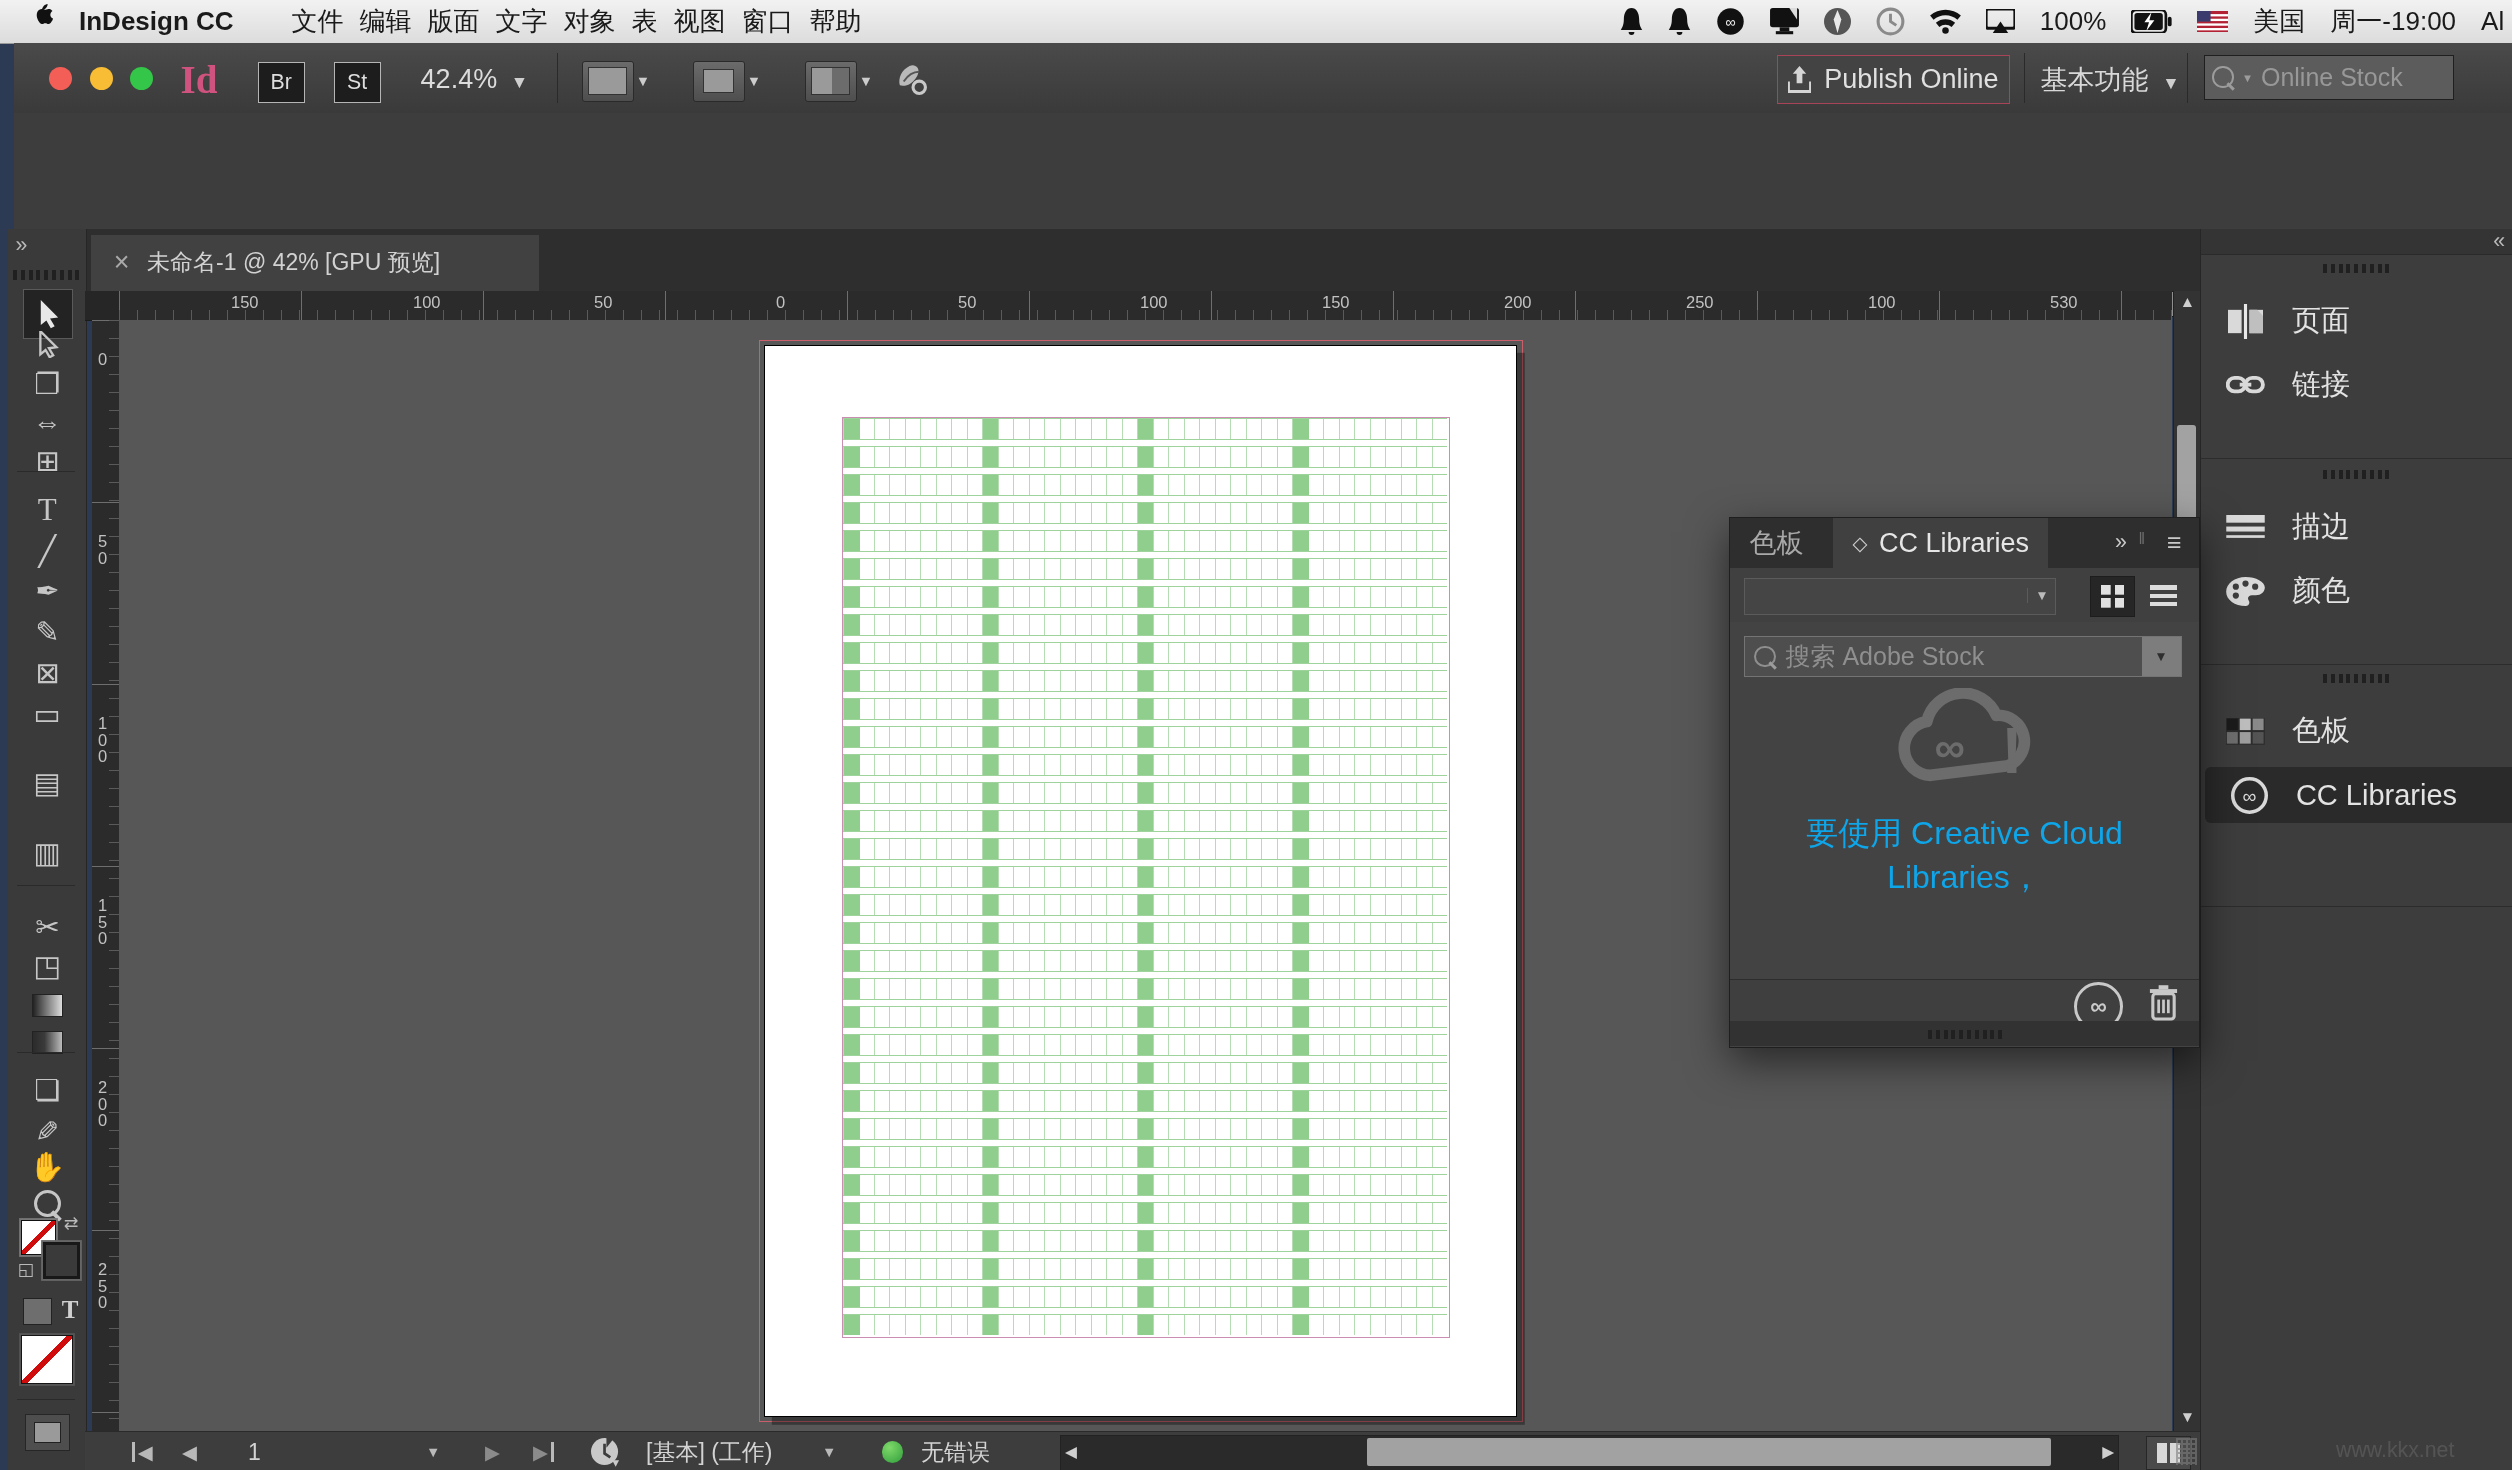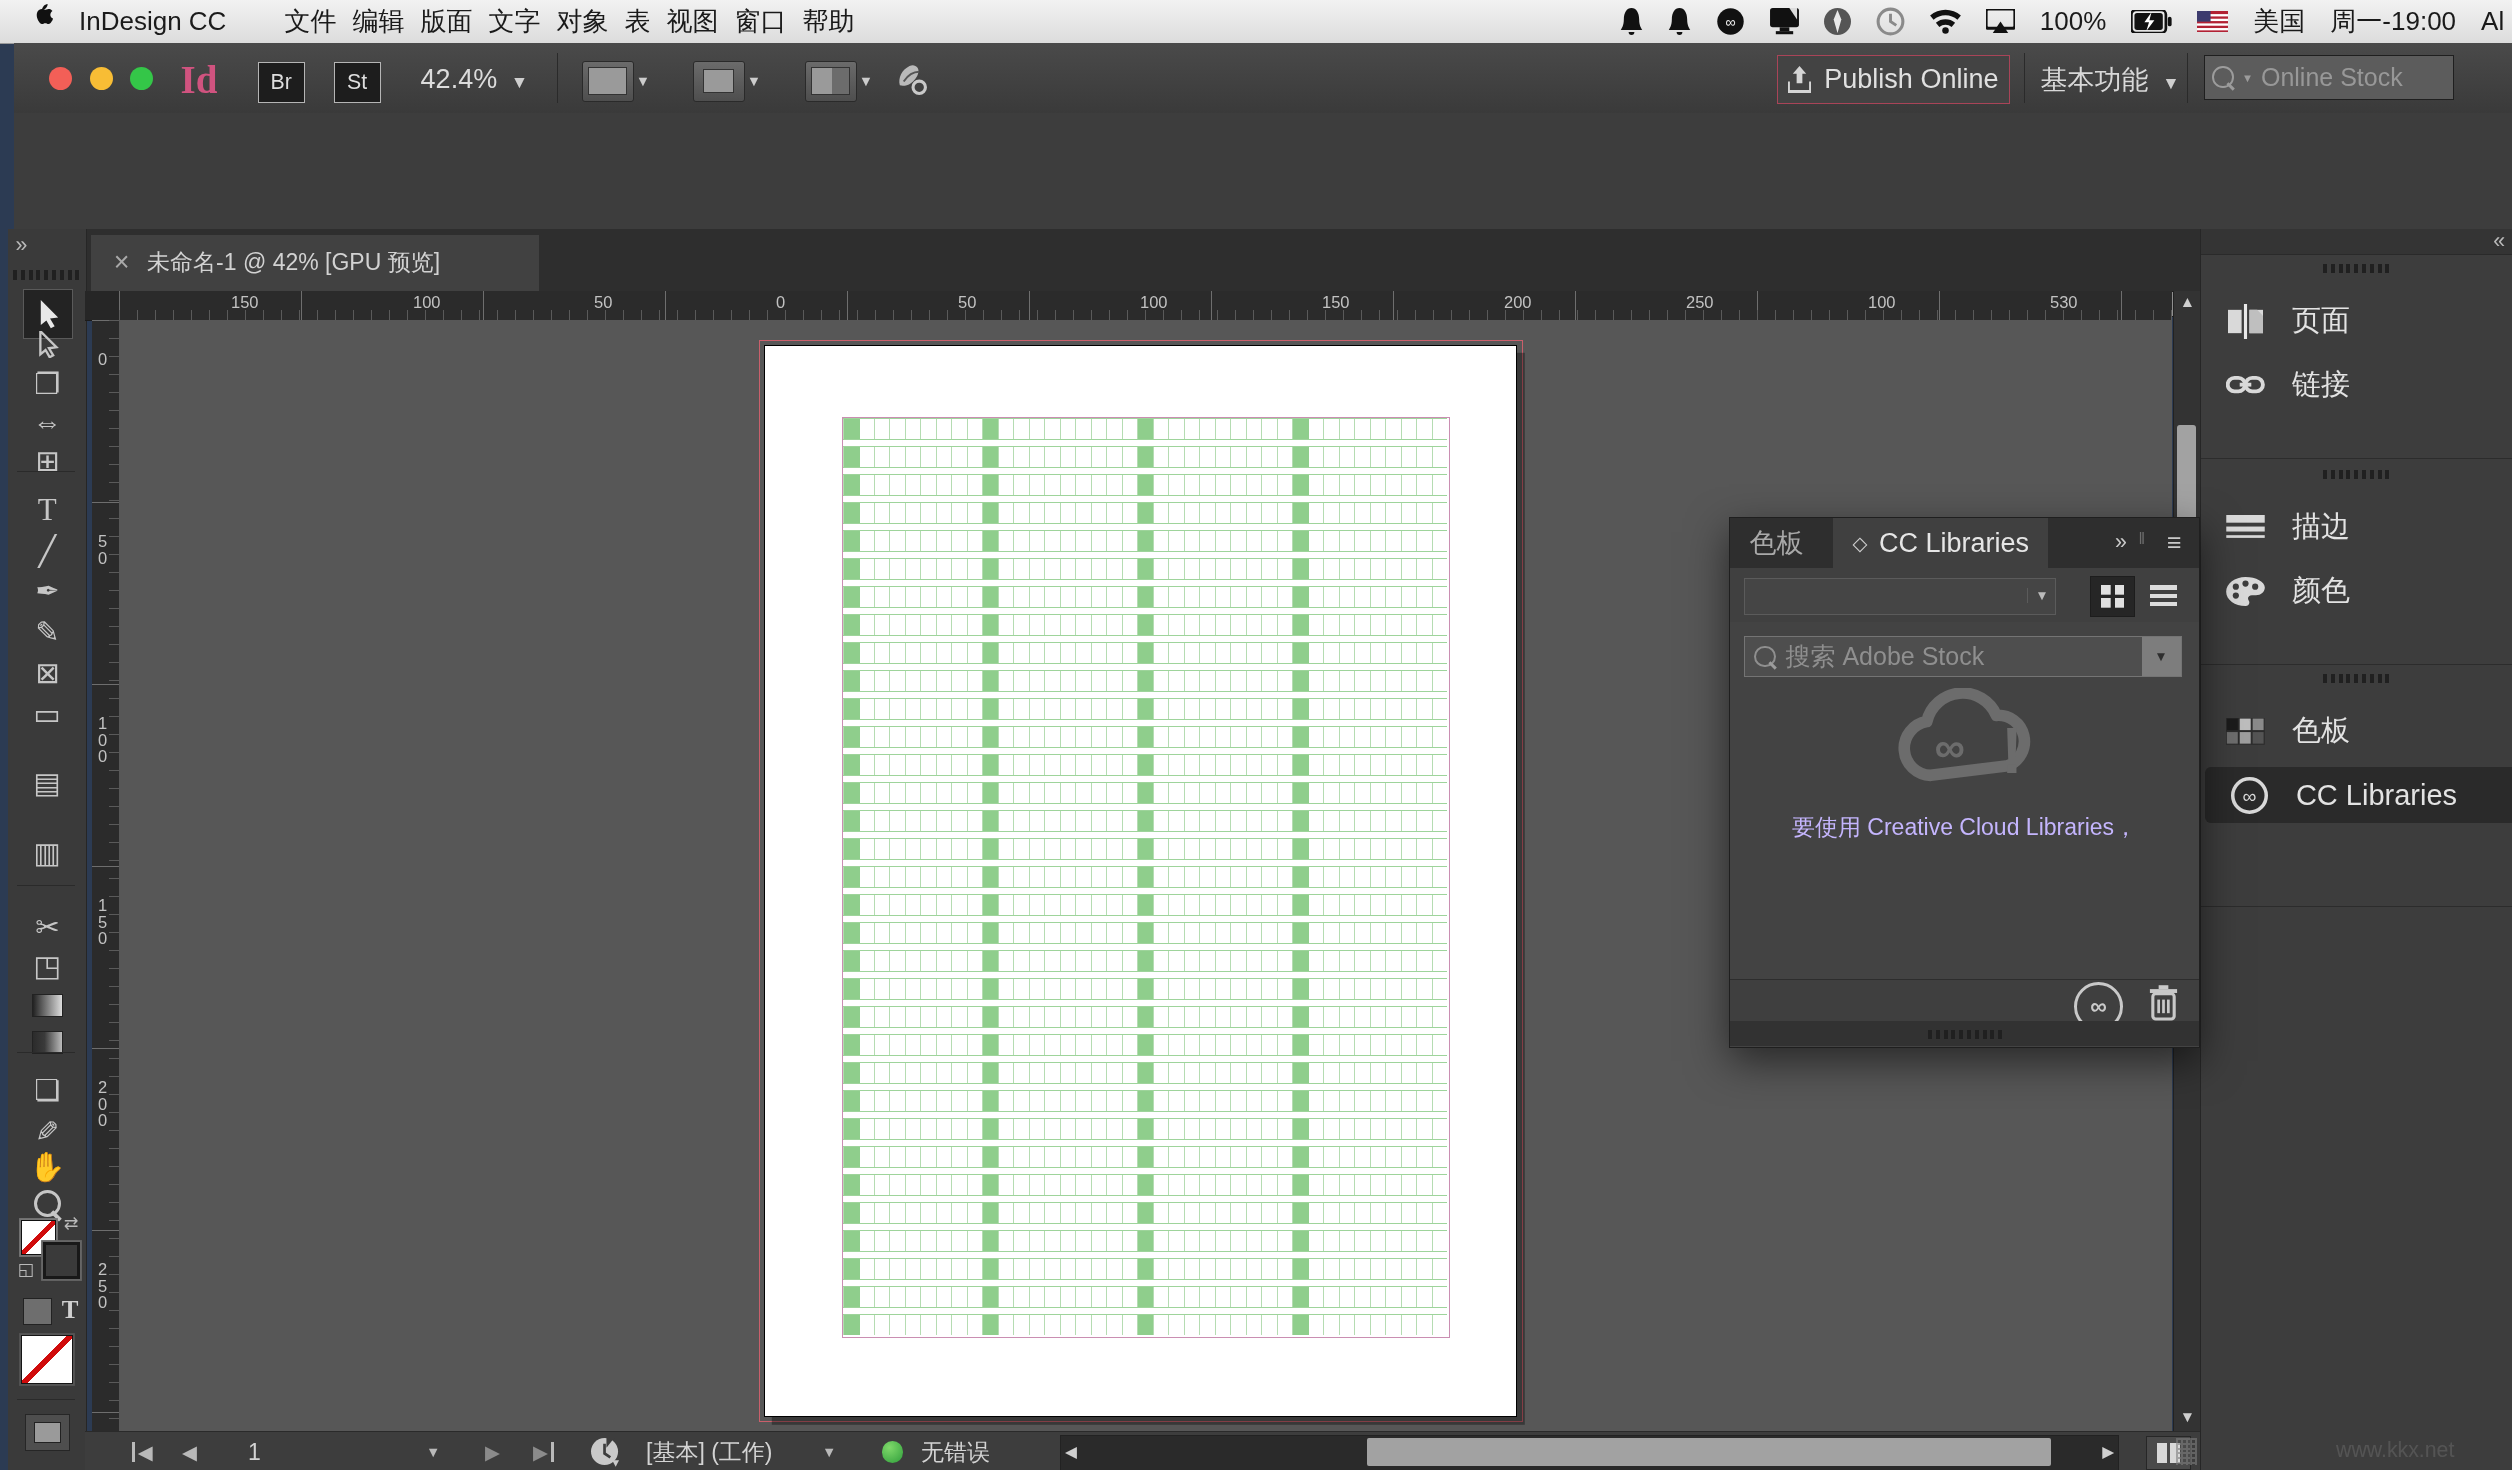--- a/index.html
+++ b/index.html
@@ -4,21 +4,21 @@
 <style>
   html,body{margin:0;padding:0;}
   body{width:2512px;height:1470px;position:relative;overflow:hidden;
        background:#2c3b53;font-family:"Liberation Sans","DejaVu Sans",sans-serif;
        -webkit-font-smoothing:antialiased;}
   .abs{position:absolute;}
   
   #menubar{left:0;top:0;width:2512px;height:43px;background:linear-gradient(#f2f2f2,#dcdcdc);
            color:#1a1a1a;font-size:26px;display:flex;align-items:center;border-bottom:1px solid #9a9a9a;}
   #menubar .apple{margin:0 25px 0 29px;}
-  #menubar .appname{font-weight:normal;margin-right:50px;}
+  #menubar .appname{font-weight:bold;margin-right:50px;}
   .menu-item{margin:0 8px;white-space:nowrap;}
   #mb-right{position:absolute;right:7.8px;top:0;height:43px;display:flex;align-items:center;gap:25px;color:#1a1a1a;}
   #mb-right .txt{font-size:26px;white-space:nowrap;}
   #mb-right svg{display:block;}
   
   #titlebar{left:13.6px;top:43px;width:2499px;height:70px;background:linear-gradient(#4a4a4a,#3a3a3a);
             border-bottom:1px solid #242424;color:#d6d6d6;}
   .tl{width:23px;height:23px;border-radius:50%;position:absolute;top:24px;}
   .idlogo{position:absolute;left:167px;top:13.6px;font-size:39px;font-weight:bold;color:#d0537f;font-family:"Liberation Serif",serif;}
   .sqbtn{position:absolute;top:19.4px;width:45px;height:39px;border:1.9px solid #b5b5b5;background:#1d1d1d;
@@ -148,21 +148,21 @@
   .pcombo .ca{position:absolute;right:5.8px;top:9.7px;color:#bbb;font-size:13.6px;border-left:1px solid #5b5b5b;padding-left:7.8px;}
   .viewtoggle{position:absolute;top:7.8px;width:43px;height:39px;display:grid;place-items:center;}
   .viewtoggle.gridv{background:#262626;border:1px solid #1d1d1d;}
   .gridglyph{width:23px;height:23px;background:
      linear-gradient(#e0e0e0,#e0e0e0) 0 0/9.7px 9.7px no-repeat,linear-gradient(#e0e0e0,#e0e0e0) 13.6px 0/9.7px 9.7px no-repeat,
      linear-gradient(#e0e0e0,#e0e0e0) 0 13.6px/9.7px 9.7px no-repeat,linear-gradient(#e0e0e0,#e0e0e0) 13.6px 13.6px/9.7px 9.7px no-repeat;}
   .listglyph{width:27px;height:21.3px;background:repeating-linear-gradient(#dcdcdc 0 4.8px,transparent 4.8px 8.7px);}
   #psearch{position:absolute;left:13.6px;top:118px;width:438px;height:41px;background:#4e4e4e;border:1px solid #747474;
            display:flex;align-items:center;gap:9.7px;padding-left:9.7px;box-sizing:border-box;font-size:25px;color:#8f8f8f;}
   #psearch .seg{position:absolute;right:0;top:0;width:39px;height:39px;background:#7d7d7d;display:flex;align-items:center;justify-content:center;color:#2e2e2e;font-size:13.6px;}
-  .pmsg{position:absolute;left:0;width:100%;text-align:center;color:#c4b5fd;font-size:23px;}
+  .pmsg{position:absolute;left:0;width:100%;text-align:center;color:#0ea5e9;font-size:32px;}
   #pfoot{position:absolute;left:0;top:461px;width:100%;height:43px;background:#3f3f3f;border-top:1px solid #2d2d2d;}
   #pgripstrip{position:absolute;left:0;top:503px;width:100%;height:25px;background:#323232;}
   .ccmark{width:43px;height:43px;border:3.9px solid #c9c9c9;border-radius:50%;color:#c9c9c9;font-size:23px;font-weight:bold;
           display:flex;align-items:center;justify-content:center;}
   
   #watermark{left:2336px;top:1438px;color:rgba(255,255,255,.12);font-size:21.3px;}
   .noselect{user-select:none;}
 </style>
 </head>
 <body class="noselect">

